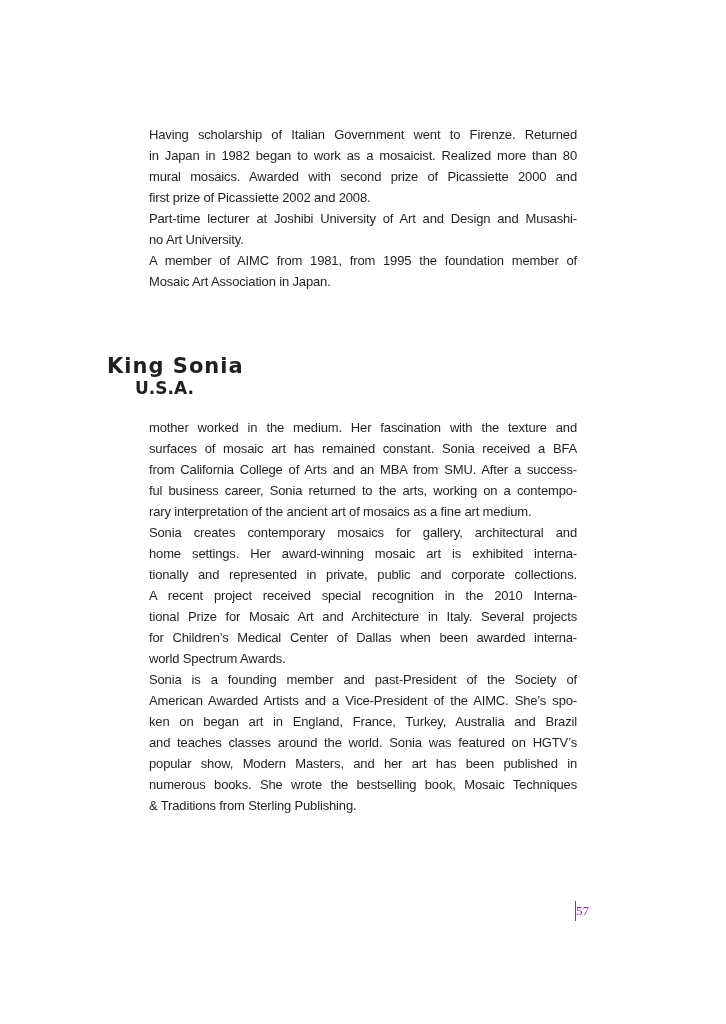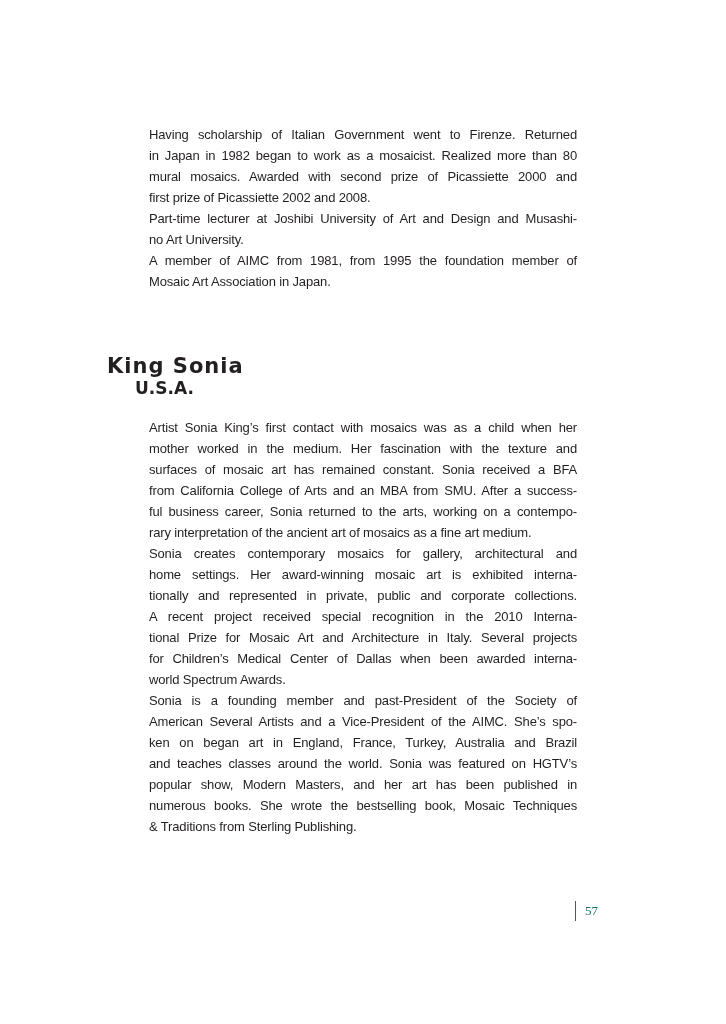--- a/index.html
+++ b/index.html
@@ -5,21 +5,21 @@
   html, body { margin:0; padding:0; background:#ffffff; }
   body { width:726px; height:1024px; position:relative; overflow:hidden; font-family:"Liberation Sans", sans-serif; color:#231f20; }
   .block { position:absolute; left:149px; width:428px; }
   .line { display:block; height:21px; line-height:21px; font-size:13px; text-align:justify; text-align-last:justify; white-space:nowrap; letter-spacing:-0.15px; }
   .line.last { text-align-last:left; }
   .line > span { display:block; white-space:normal; text-align:justify; text-align-last:inherit; }
   #intro { top:124px; }
   #bio { top:417px; }
   .name { position:absolute; left:107px; top:354px; font-size:21px; font-weight:bold; letter-spacing:1px; color:#231f20; font-family:"DejaVu Sans", sans-serif; }
   .country { position:absolute; left:107px; top:378px; font-size:17px; font-weight:bold; color:#231f20; font-family:"DejaVu Sans", sans-serif;margin-left:28px; }
-  .pagenum { position:absolute; left:575px; top:901px; height:20px; border-left:1px solid #555; padding-left:9px; font-size:13px; line-height:20px; font-family:"Liberation Serif", serif; color:#0f766e; }
+  .pagenum { position:absolute; left:575px; top:901px; height:20px; border-left:1px solid #555; padding-left:0; font-size:13px; line-height:20px; font-family:"Liberation Serif", serif; color:#a21caf; }
 </style>
 </head>
 <body>
 
 <div class="block" id="intro">
   <div class="line">
       <span>Having scholarship of Italian Government went to Firenze. Returned</span>
     </div>
   <div class="line">
       <span>in Japan in 1982 began to work as a mosaicist. Realized more than 80</span>
@@ -41,23 +41,20 @@
     </div>
   <div class="line last">
       <span>Mosaic Art Association in Japan.</span>
     </div>
 </div>
 
 <div class="name">King Sonia</div>
 <div class="country">U.S.A.</div>
 
 <div class="block" id="bio">
-  <div class="line">
-      <span>Artist Sonia King’s first contact with mosaics was as a child when her</span>
-    </div>
   <div class="line">
       <span>mother worked in the medium. Her fascination with the texture and</span>
     </div>
   <div class="line">
       <span>surfaces of mosaic art has remained constant. Sonia received a BFA</span>
     </div>
   <div class="line">
       <span>from California College of Arts and an MBA from SMU. After a success-</span>
     </div>
   <div class="line">
@@ -84,21 +81,21 @@
   <div class="line">
       <span>for Children’s Medical Center of Dallas when been awarded interna-</span>
     </div>
   <div class="line last">
       <span>world Spectrum Awards.</span>
     </div>
   <div class="line">
       <span>Sonia is a founding member and past-President of the Society of</span>
     </div>
   <div class="line">
-      <span>American Several Artists and a Vice-President of the AIMC. She’s spo-</span>
+      <span>American Awarded Artists and a Vice-President of the AIMC. She’s spo-</span>
     </div>
   <div class="line">
       <span>ken on began art in England, France, Turkey, Australia and Brazil</span>
     </div>
   <div class="line">
       <span>and teaches classes around the world. Sonia was featured on HGTV’s</span>
     </div>
   <div class="line">
       <span>popular show, Modern Masters, and her art has been published in</span>
     </div>

